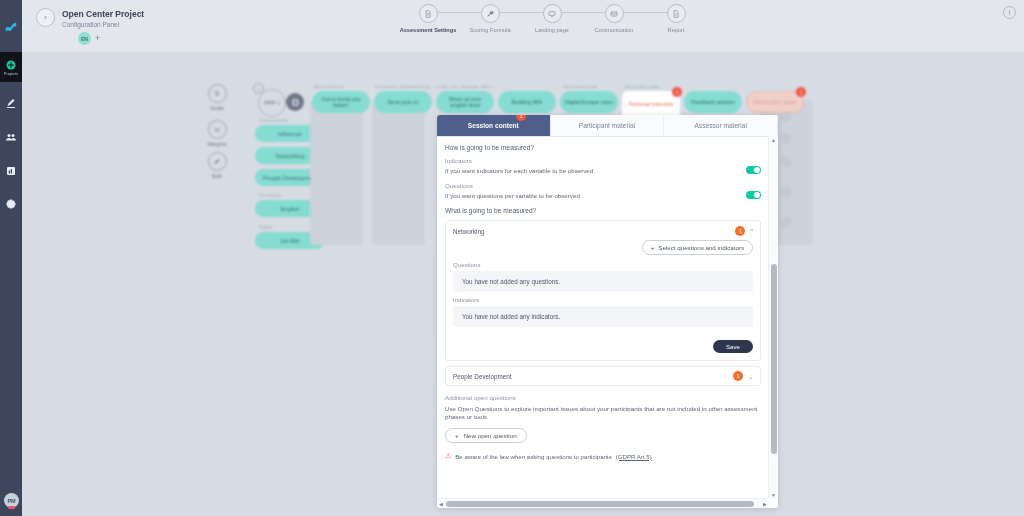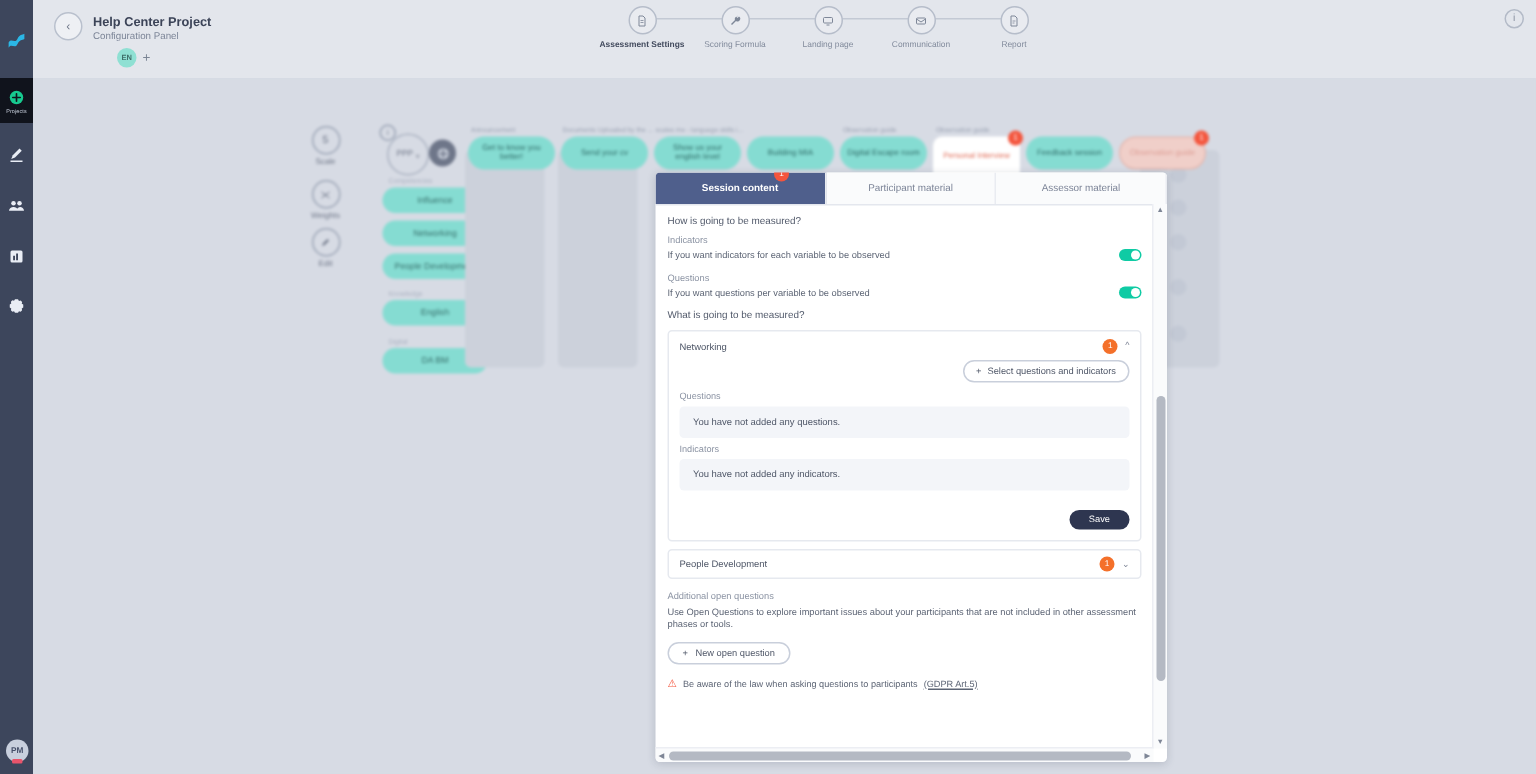--- a/index.html
+++ b/index.html
@@ -229,21 +229,21 @@
   <div id="rail-avatar">
     <span>PM</span>
     <span class="dot"></span>
   </div>
 </div>
 
 <div id="topbar">
   <div id="back-btn">
     <span>‹</span>
   </div>
-  <div id="proj-title">Help Center Project</div>
+  <div id="proj-title">Open Center Project</div>
   <div id="proj-sub">Configuration Panel</div>
   <div id="lang-chip">EN</div>
   <div id="lang-add">+</div>
 
   <div id="stepper">
     <div class="step active">
       <div class="line"></div>
       <div class="circ">
         <svg width="8" height="8" viewBox="0 0 24 24">
             <path d="M6 2h8l4 4v16H6z" fill="none" stroke="#7e8798" stroke-width="2"></path>

